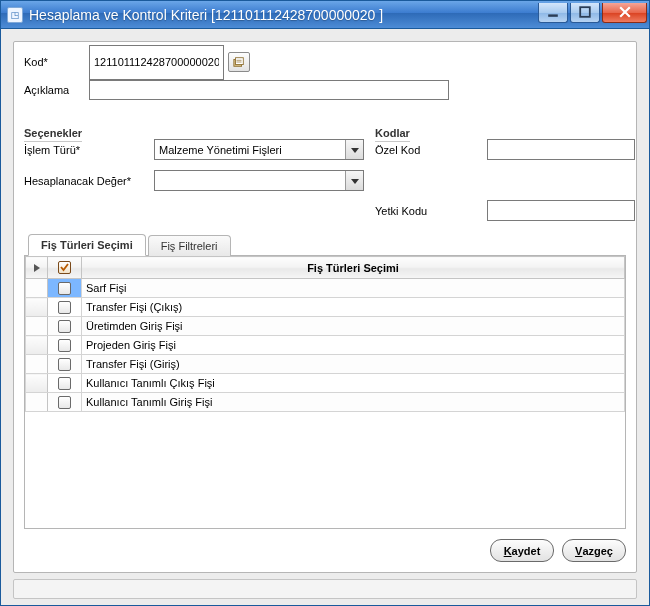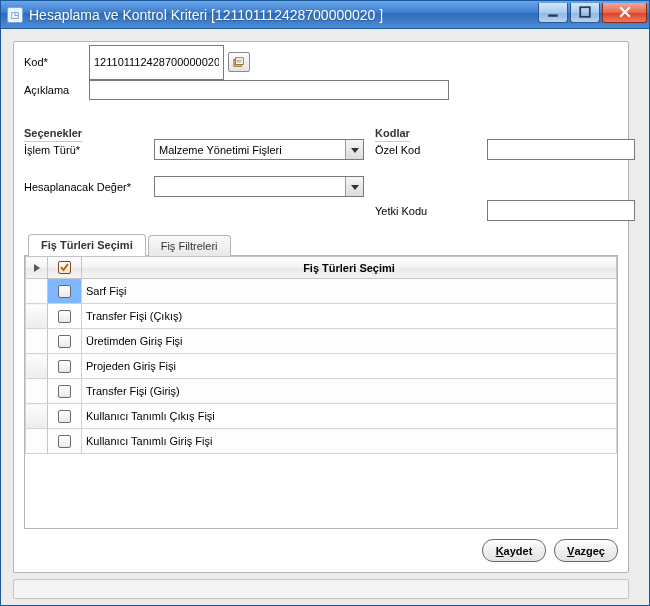--- a/index.html
+++ b/index.html
@@ -55,21 +55,21 @@
   .win-btn.close {
     width: 45px;
     background: linear-gradient(to bottom,#f6a597 0%, #e8674c 50%, #d9401f 51%, #ef7b5f 100%);
     color:#fff;
     border-color:#8a2c16;
   }
   .win-btn svg { width:12px;height:12px; }
   .client {
     flex: 1;
     background: #ececec;
-    padding: 12px 20px 6px 12px;
+    padding: 12px 12px 6px 12px;
     display:flex;flex-direction:column;
     gap:0;
   }
   .panel {
     background: #fff;
     border: 1px solid #b5b5b5;
     border-radius: 2px;
     flex:1;
     display:flex;flex-direction:column;
     padding: 8px 10px 10px 10px;
@@ -105,21 +105,21 @@
     top:9px;
     font-weight:bold;
     color:#333;
     padding-bottom:2px;
     border-bottom:1px solid #c8c8c8;
     margin-bottom:6px;
   }
   .group-left{flex:0 0 345px;}
   .group-right{flex:1;padding-left:6px;}
 
-  .grid2 { display:grid; grid-template-columns: 130px 210px; row-gap:16px; align-items:center;}
+  .grid2 { display:grid; grid-template-columns: 130px 210px; row-gap:10px; align-items:center;}
   .grid2r { display:grid; grid-template-columns: 72px 160px 24px; row-gap:6px; align-items:center; column-gap:0;gap:40px;}
   .combo {
     display:flex;align-items:stretch;height:21px;
     border:1px solid #7a7a7a;background:#fff;
   }
   .combo input{
     flex:1;border:none;font:inherit;padding:2px 4px;background:transparent;
   }
   .combo .drop{
     width:18px;background:linear-gradient(to bottom,#f6f6f6,#dcdcdc);
@@ -166,21 +166,21 @@
   thead td{
     background:linear-gradient(to bottom,#fdfdfd 0%, #f3f3f3 48%, #e8e8e8 52%, #f6f6f6 100%);
     border:1px solid #c4c4c4;
     height:22px;
     font-weight:bold;text-align:center;
   }
   thead td.sel{width:22px;}
   thead td.chk{width:34px;}
   tbody td{
     border:1px solid #d4d4d4;
-    height:25px;
+    height:19px;
     padding:0 4px;
     background:#fff;
   }
   tbody tr:nth-child(odd) td{background:#fdfdfd;}
   tbody td.sel{
     background:linear-gradient(to bottom,#fdfdfd,#ececec);
     border-right:1px solid #c4c4c4;
   }
   tbody tr.hl td.chk{background:#7cb7ff;}
   .chkbox{

